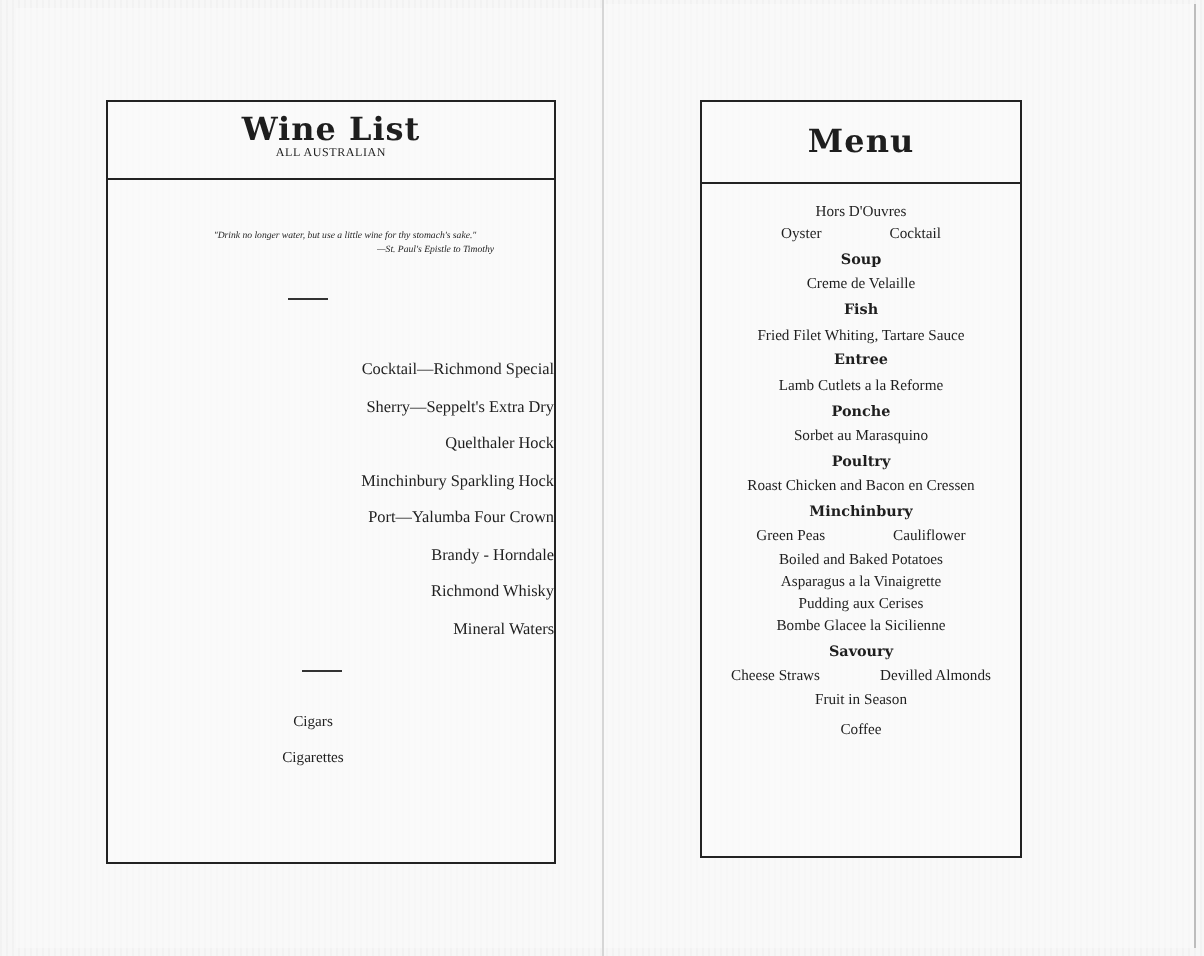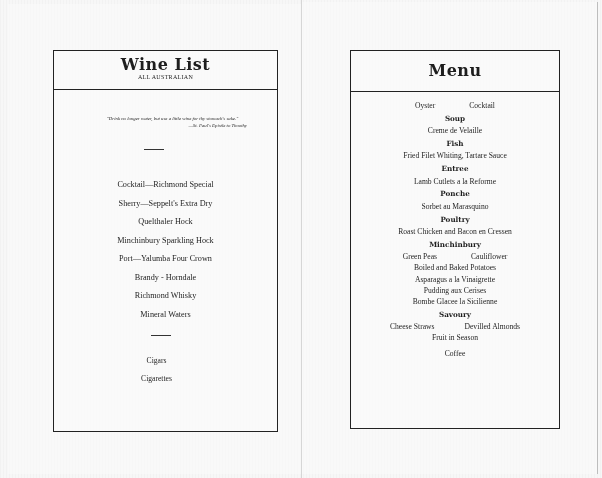--- a/index.html
+++ b/index.html
@@ -17,21 +17,21 @@
   }
   .leaf-left { position:absolute; left:8px; top:4px; width:293px; height:470px; background:rgba(250,250,250,0.6); }
   .leaf-right { position:absolute; left:302px; top:2px; width:295px; height:472px; background:rgba(250,250,250,0.6); border-right:1px solid #bdbdbd; }
   .fold { position:absolute; left:301px; top:0; width:1px; height:478px; background:#d6d6d6; }
 
   .panel {
     position:absolute; border:1.6px solid #222; box-sizing:border-box;
     background:rgba(255,255,255,0.25);
   }
   .panel-left { left:53px; top:50px; width:225px; height:382px; }
-  .panel-right { left:350px; top:50px; width:210px; height:379px; }
+  .panel-right { left:350px; top:50px; width:161px; height:379px; }
 
   .panel-header { position:absolute; left:0; right:0; top:0; border-bottom:1.4px solid #222; text-align:center; }
   .panel-left .panel-header { height:38px; }
   .panel-right .panel-header { height:40px; }
 
   .gothic {
     font-family:"DejaVu Serif", "Liberation Serif", serif;
     font-weight:bold; letter-spacing:0.5px;
   }
   .title-left { font-size:16px; margin-top:5px; line-height:17px; }
@@ -39,21 +39,21 @@
   .title-right { font-size:16px; margin-top:11px; line-height:18px; }
 
   .quote { position:absolute; left:0; right:0; top:64px; font-size:4.8px; font-style:italic; text-align:center; line-height:7px; }
   .quote .q-line { display:block; padding-left:14px; }
   .quote .q-attr { display:block; text-align:right; padding-right:30px; }
 
   .dash { position:absolute; height:1.4px; background:#333; width:20px; }
   .panel-left .dash-1 { left:90px; top:98px; }
   .panel-left .dash-2 { left:97px; top:284px; }
 
-  .wine-list { position:absolute; left:0; right:0; top:125px; text-align:center; font-size:8.2px; }
+  .wine-list { position:absolute; left:0; right:0; top:125px; text-align:right; font-size:8.2px; }
   .wine-item { height:18.5px; line-height:18.5px; }
   .smoke-list { position:absolute; left:0; right:18px; top:301px; text-align:center; font-size:7.6px; }
   .smoke-item { height:18px; line-height:18px; }
 
   .menu-body { position:absolute; left:0; right:0; top:49px; text-align:center; font-size:7.6px; }
   .menu-line { line-height:11.2px; white-space:pre; }
   .course-head { font-family:"DejaVu Serif", serif; font-weight:bold; font-size:7.2px; line-height:12.5px; margin-top:1.5px;text-align:center; }
   .pair { display:flex; justify-content:center; }
   .pair span { display:inline-block; }
 </style>
@@ -90,20 +90,21 @@
       <div class="smoke-item">Cigars</div>
       <div class="smoke-item">Cigarettes</div>
     </div>
   </div>
 
   <div class="panel panel-right">
     <div class="panel-header">
       <div class="gothic title-right">Menu</div>
     </div>
     <div class="menu-body">
+      <div class="menu-line">Hors D'Ouvres</div>
       <div class="menu-line pair">
         <span style="margin-right:34px">Oyster</span>
         <span>Cocktail</span>
       </div>
 
       <div class="course-head">Soup</div>
       <div class="menu-line">Creme de Velaille</div>
 
       <div class="course-head">Fish</div>
       <div class="menu-line">Fried Filet Whiting, Tartare Sauce</div>

